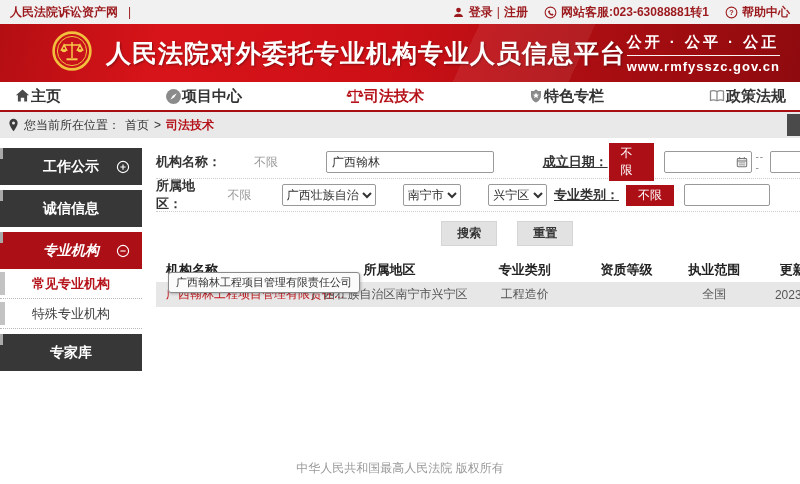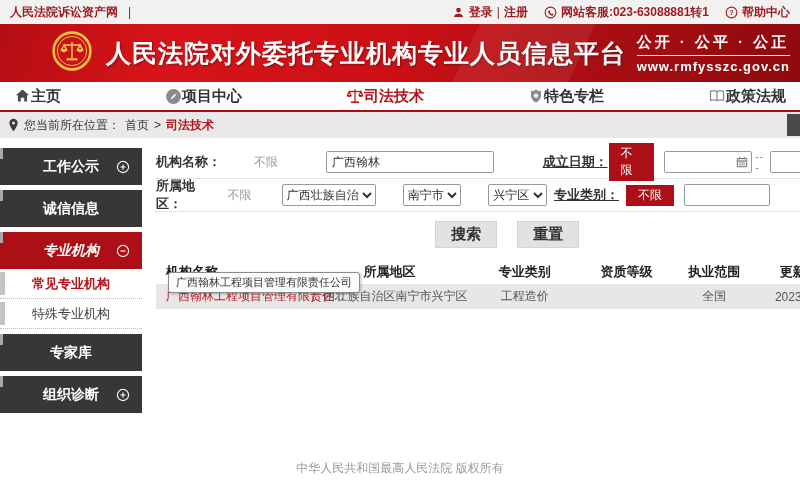--- a/index.html
+++ b/index.html
@@ -12,21 +12,21 @@
     justify-content:space-between; padding:0 10px; font-size:12px; color:#9c1a1e; }
   .topbar-left { display:flex; align-items:center; gap:10px; font-weight:bold; }
   .tb-sep { color:#9c1a1e; font-weight:normal; }
   .topbar-right { display:flex; align-items:center; gap:16px; font-weight:bold; }
   .tb-item { display:flex; align-items:center; gap:4px; cursor:pointer; }
   .tb-item a { color:#9c1a1e; text-decoration:none; }
 
   
   .header { position:relative; height:58px; overflow:hidden;
     background:linear-gradient(105deg,#b30e13 0%,#d71419 20%,#cd1016 48%,#a50d11 78%,#8e0a0e 100%);
-    display:flex; align-items:center; padding:0 10px 0 52px; }
+    display:flex; align-items:center; padding:0 20px 0 52px; }
   .header:after { content:""; position:absolute; inset:0; pointer-events:none;
     background:linear-gradient(115deg,transparent 58%,rgba(255,255,255,.07) 58%,rgba(255,255,255,.07) 72%,transparent 72%); }
   .emblem { flex:0 0 auto; margin-right:14px; }
   .header-title { color:#fff; font-size:25px; font-weight:bold; letter-spacing:1px;
     white-space:nowrap; text-shadow:1px 1px 2px rgba(0,0,0,.35); }
   .slogan-box { margin-left:auto; color:#fff; text-align:left; z-index:1; }
   .slogan { font-size:15px; font-weight:bold; letter-spacing:3px;
     border-bottom:1px solid rgba(255,255,255,.95); padding-bottom:3px; margin-bottom:3px; }
   .site-url { font-size:13px; font-weight:bold; letter-spacing:1px; }
 
@@ -76,21 +76,21 @@
   .w-cat { width:86px; }
   select { height:22px; border:1px solid #999; border-radius:2px; font-size:12px;
     color:#333; margin-right:7px; background:#fff; font-family:inherit; }
   .w-prov { width:100px; } .w-city { width:88px; } .w-dist { width:88px; }
   .date-field { position:relative; width:88px; }
   .date-field .tinput { width:88px; padding-right:18px; }
   .date-field svg { position:absolute; right:4px; top:5px; }
   .date-sep { color:#888; font-size:10px; margin:0 3px; letter-spacing:1px; }
 
   .btn-row { display:flex; justify-content:center; gap:20px; margin-top:9px; }
-  .btn { background:#e2e2e2; border:1px solid #d5d5d5; color:#333; font-size:15px;
+  .btn { background:#e2e2e2; border:1px solid #d5d5d5; color:#333; font-size:12px;
     font-weight:bold; padding:3px 15px; cursor:pointer; font-family:inherit; }
 
   
   .rtable { margin-top:11px; }
   .thead, .trow { display:flex; align-items:center; height:25px; }
   .thead { font-size:13px; font-weight:bold; color:#222; }
   .trow { background:#e7e7e7; font-size:12px; color:#555; }
   .c1 { width:21.5%; text-align:left; padding-left:10px; }
   .c2 { width:23.5%; text-align:center; }
   .c3 { width:15%;   text-align:center; }
@@ -254,29 +254,20 @@
         <div class="side-sub-item active">
           <span>常见专业机构</span>
         </div>
         <div class="side-sub-item">
           <span>特殊专业机构</span>
         </div>
       </div>
       <div class="side-item">
         <span>专家库</span>
       </div>
-      <div class="side-item">
-        <span>组织诊断</span>
-        <span class="toggle">
-          <svg width="14" height="14" viewBox="0 0 16 16">
-              <circle cx="8" cy="8" r="6.4" fill="none" stroke="#fff" stroke-width="1.3"></circle>
-              <path d="M8 5v6M5 8h6" stroke="#fff" stroke-width="1.3"></path>
-            </svg>
-        </span>
-      </div>
     </div>
 
     <div class="content">
 
       <div class="form-row">
         <div class="fgroup left">
           <span class="flabel">机构名称：</span>
           <span class="fany">不限</span>
           <input class="tinput w-org" type="text" value="广西翰林" style="">
         </div>

